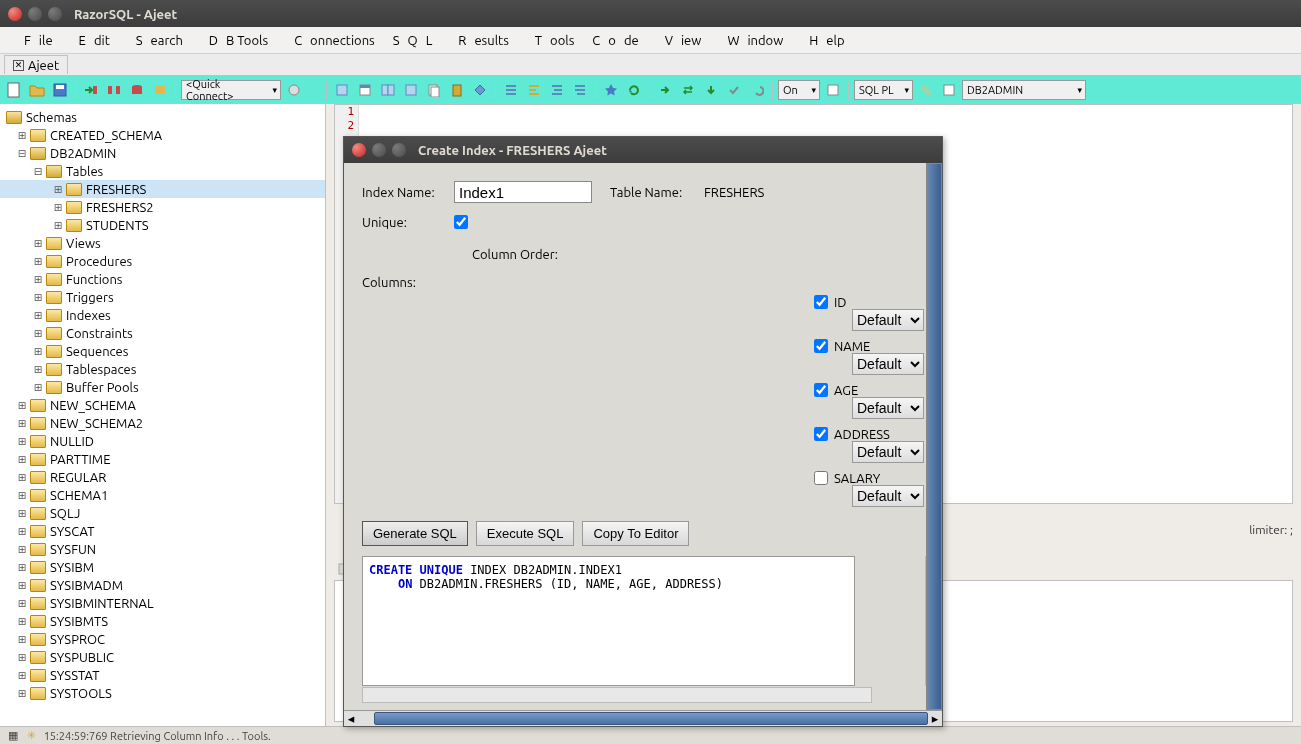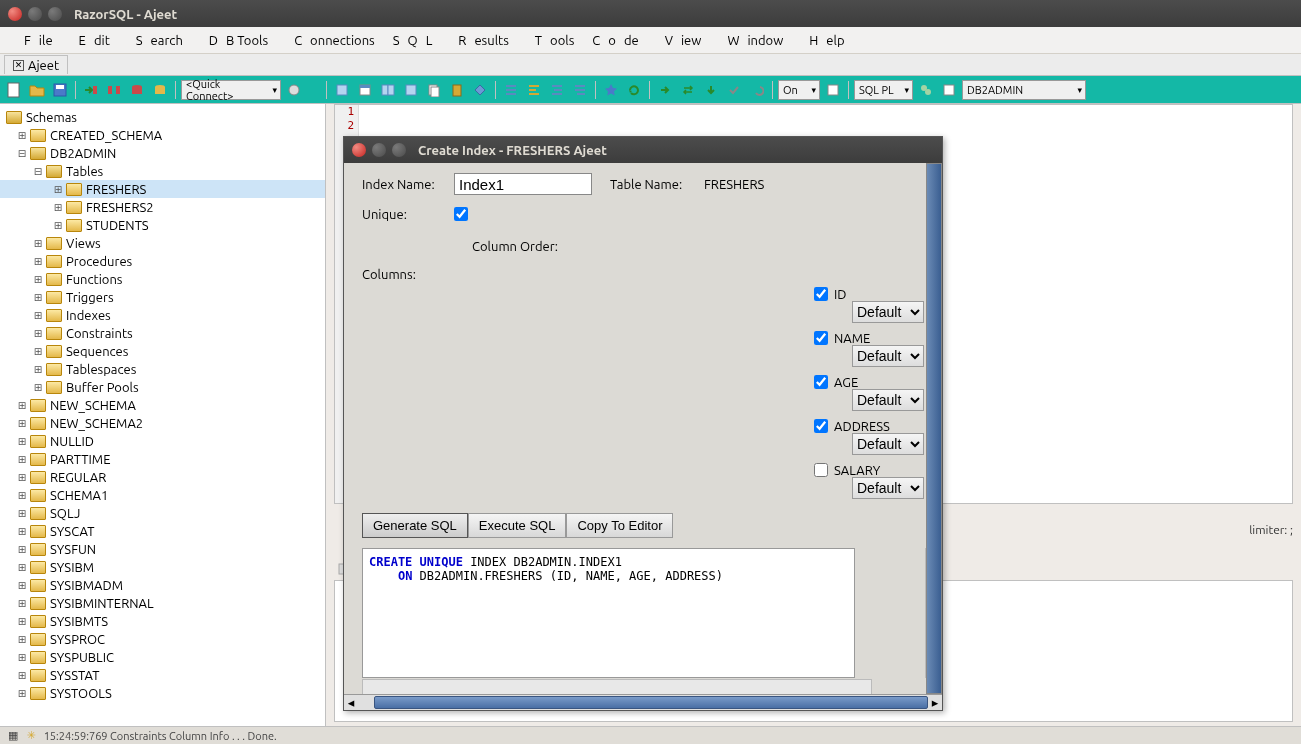--- a/index.html
+++ b/index.html
@@ -17,21 +17,21 @@
 .menubar { background: #f2f1f0; height: 27px; display: flex; align-items: center; padding: 0 8px; gap: 2px; border-bottom: 1px solid #d4d0c8; }
 .menubar span { padding: 3px 8px; cursor: default; text-decoration: underline; text-decoration-color: transparent; }
 .menu-u { text-decoration: underline; }
 
 
 .tabbar { height: 22px; background: #ececec; border-bottom: 1px solid #c0c0c0; display: flex; align-items: center; padding-left: 4px; }
 .tab { display: flex; align-items: center; gap: 4px; padding: 2px 8px; background: #ececec; border: 1px solid #c0c0c0; border-bottom: none; }
 .tab-close { width: 11px; height: 11px; border: 1px solid #555; display: inline-flex; align-items: center; justify-content: center; font-size: 9px; line-height: 1; }
 
 
-.toolbar { height: 28px; background: #14b8a6; border-bottom: 1px solid #c0c0c0; display: flex; align-items: center; padding: 0 4px; gap: 3px; }
+.toolbar { height: 28px; background: #5eead4; border-bottom: 1px solid #c0c0c0; display: flex; align-items: center; padding: 0 4px; gap: 3px; }
 .tb-btn { width: 20px; height: 20px; display: inline-flex; align-items: center; justify-content: center; cursor: pointer; }
 .tb-sep { width: 1px; height: 18px; background: #c0c0c0; margin: 0 2px; }
 .tb-combo2 { height: 20px; font-size: 11px; background: #f0f0f0; border: 1px solid #999; padding: 0 18px 0 4px; position: relative; display: inline-flex; align-items: center; }
 .tb-combo2::after { content: "▾"; position: absolute; right: 3px; font-size: 9px; }
 
 
 .main { display: flex; height: calc(744px - 27px - 27px - 22px - 28px - 18px); }
 .sidebar { width: 326px; background: #fff; border-right: 1px solid #c0c0c0; overflow: auto; }
 .content { flex: 1; background: #efebe7; position: relative; }
 
@@ -53,31 +53,31 @@
 .gutter div { height: 14px; line-height: 14px; }
 
 
 .mid-strip { position: absolute; top: 412px; left: 8px; right: 8px; height: 26px; display: flex; align-items: center; font-size: 12px; color: #333; }
 .out-toolbar { position: absolute; top: 454px; left: 8px; right: 8px; height: 22px; display: flex; align-items: center; gap: 6px; }
 .out-area { position: absolute; top: 476px; left: 8px; right: 8px; bottom: 4px; background: #fff; border: 1px solid #c0c0c0; }
 
 
 .dialog { position: absolute; left: 343px; top: 136px; width: 600px; background: #dcdad5; border: 1px solid #555; box-shadow: 2px 2px 6px rgba(0,0,0,0.3); }
 .dlg-title { background: linear-gradient(to bottom, #4c4c4c, #3c3c3c); height: 26px; display: flex; align-items: center; padding: 0 8px; color: #dfdbd2; font-weight: bold; }
-.dlg-body { padding: 10px 18px; position: relative; }
+.dlg-body { padding: 18px 18px; position: relative; }
 .dlg-row { display: flex; align-items: center; margin-bottom: 12px; font-size: 13px; }
 .dlg-label { width: 92px; }
 .dlg-input { width: 138px; height: 22px; border: 1px solid #888; background: #fff; padding: 0 4px; font-size: 15px; }
 .dlg-check { width: 14px; height: 14px; }
 .col-header { display: flex; margin-top: 18px; margin-bottom: 6px; }
 .col-header .c1 { width: 110px; margin-top: 28px; }
 .col-row { display: flex; align-items: flex-end; margin-bottom: 8px; flex-direction: column; }
 .col-row .c1 { width: 110px; display: flex; align-items: center; gap: 6px; }
 .dlg-select { height: 22px; width: 72px; font-size: 14px; background: linear-gradient(to bottom, #f5f5f5, #ddd); border: 1px solid #999; }
-.dlg-buttons { display: flex; margin-top: 14px; margin-bottom: 10px; }
+.dlg-buttons { display: flex; gap: 8px; margin-top: 14px; margin-bottom: 10px; }
 .dlg-btn { padding: 4px 10px; font-size: 13px; background: linear-gradient(to bottom, #f5f5f5, #d8d8d8); border: 1px solid #999; cursor: pointer; }
 .dlg-btn.active { border: 1px solid #555; background: linear-gradient(to bottom, #eee, #ccc); }
 .sql-box { background: #fff; border: 1px solid #999; height: 130px; padding: 6px; font-family: monospace; font-size: 12px; white-space: pre; overflow: auto; position: relative; width: 493px; }
 .sql-kw { color: #0000cc; font-weight: bold; }
 .sql-box-wrap { position: relative; }
 .sb-v { position: absolute; right: -17px; top: 0; width: 16px; height: 130px; background: #e8e8e8; border: 1px solid #bbb; }
 .sb-h { position: absolute; left: 0; bottom: -17px; height: 16px; width: 510px; background: #e8e8e8; border: 1px solid #bbb; }
 .dlg-outer-sb-v { position: absolute; right: 0; top: 26px; bottom: 16px; width: 16px; background: linear-gradient(to right, #6b8bb5, #3a5e91); border: 1px solid #888; }
 .dlg-outer-sb-h { position: absolute; left: 0; right: 0; bottom: 0; height: 16px; background: #e0e0e0; border-top: 1px solid #999; display:flex; align-items:center; }
 .dlg-outer-sb-h .thumb { margin-left:16px; flex:1; height:13px; background: linear-gradient(to bottom, #7a9bc9, #4a6fa5); border:1px solid #3a5580; border-radius:2px; }
@@ -500,21 +500,21 @@
           </svg>
         </span>
     </div>
     <div class="out-area"></div>
   </div>
 </div>
 
 <div class="statusbar">
   <span>▦</span>
   <span style="color:#d4a935">✳</span>
-  <span>15:24:59:769 Constraints Column Info . . . Done.</span>
+  <span>15:24:59:769 Retrieving Column Info . . . Tools.</span>
 </div>
 
 <div class="dialog">
   <div class="dlg-title">
     <div class="window-controls">
       <span class="win-btn win-close"></span>
       <span class="win-btn win-min"></span>
       <span class="win-btn win-max"></span>
     </div>
     <span>Create Index - FRESHERS Ajeet</span>

